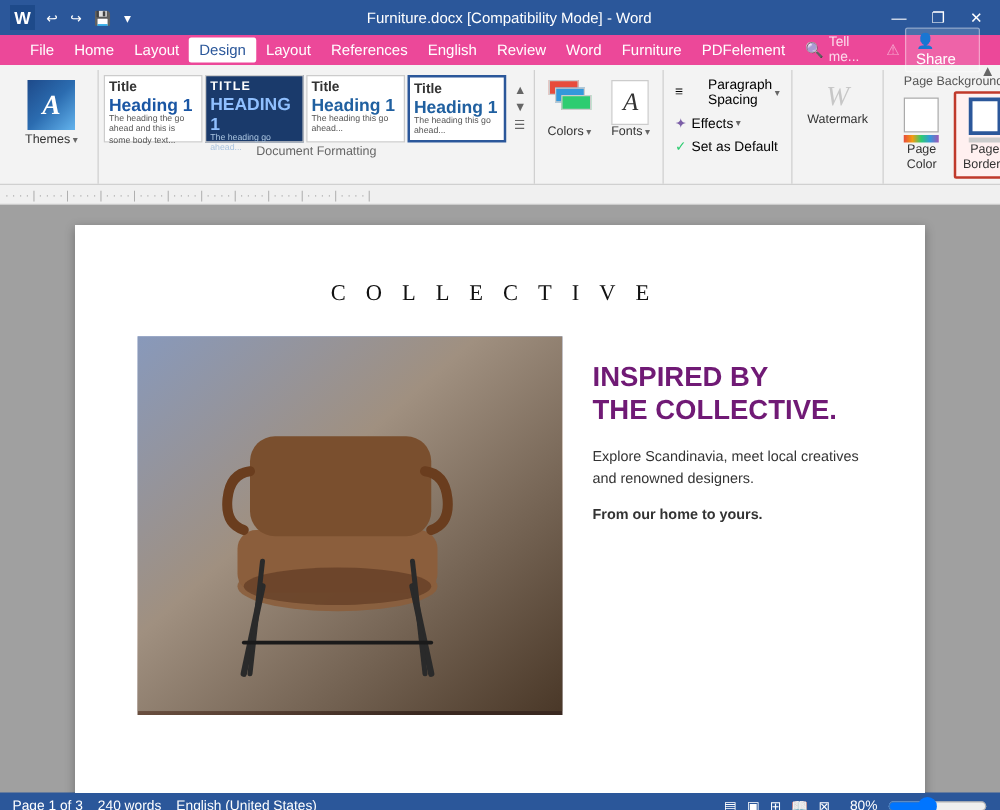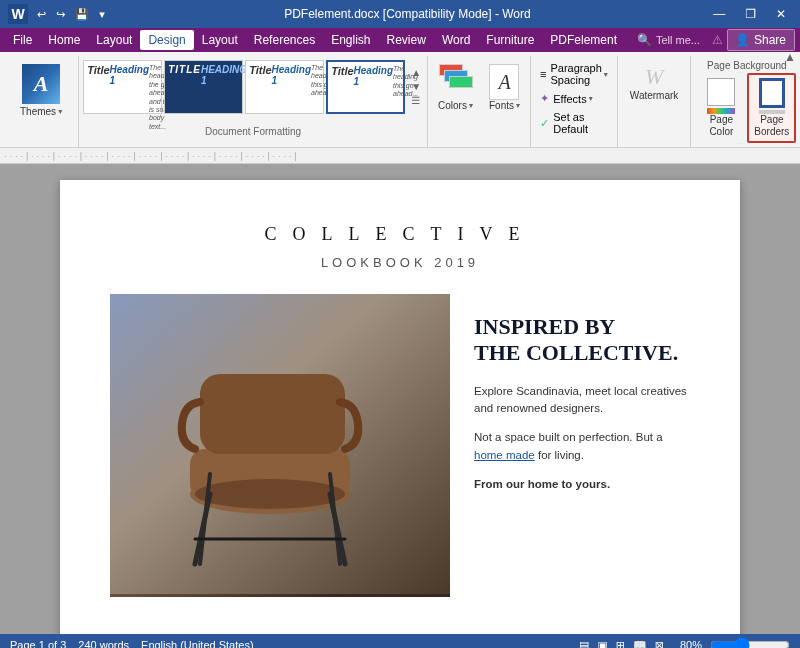--- a/index.html
+++ b/index.html
@@ -19,26 +19,26 @@
     .title-bar-left { display: flex; align-items: center; gap: 6px; }
     .title-bar-center { flex: 1; text-align: center; font-size: 12px; }
     .title-bar-right { display: flex; align-items: center; gap: 8px; }
     .title-bar-btn { color: white; font-size: 12px; cursor: pointer; padding: 2px 6px; }
     .word-icon { width: 20px; height: 20px; background: #1e4a8a; display: flex; align-items: center; justify-content: center; color: white; font-weight: bold; font-size: 14px; }
     .quick-access { display: flex; align-items: center; gap: 4px; }
     .qa-btn { color: white; font-size: 11px; cursor: pointer; padding: 2px 3px; }
 
     
     .menu-bar {
-      background: #701a75;
+      background: #ec4899;
       color: white;
       height: 24px;
       display: flex;
       align-items: center;
-      padding: 0 5px;
+      padding: 0 16px;
       font-size: 12px;
     }
     .menu-item {
       padding: 3px 8px;
       cursor: pointer;
       border-radius: 2px;
       color: white;
     }
     .menu-item.active { background: white; color: #2b579a; font-weight: 500; }
 
@@ -52,21 +52,21 @@
     }
     .ribbon-content {
       display: flex;
       align-items: stretch;
       padding: 4px 4px 0 4px;
       flex: 1;
     }
     .ribbon-group-label {
       font-size: 10px;
       color: #666;
-      margin-top: 12px;
+      margin-top: 2px;
     }
     .ribbon-btn {
       display: flex;
       flex-direction: column;
       align-items: center;
       justify-content: center;
       padding: 3px 5px;
       cursor: pointer;
       border-radius: 2px;
       min-width: 40px;
@@ -112,28 +112,27 @@
       display: flex;
       gap: 2px;
       align-items: center;
     }
     .style-thumb {
       width: 79px;
       height: 54px;
       background: white;
       border: 1px solid #ccc;
       display: flex;
-      flex-direction: row;
+      flex-direction: column;
       padding: 3px;
       cursor: pointer;
       font-size: 8px;
-      font-style: italic;
     }
     .style-thumb .t-title { font-size: 11px; font-weight: bold; color: #333; }
-    .style-thumb .t-h1 { font-size: 10px; color: #1a56a4; font-weight: bold; }
+    .style-thumb .t-h1 { font-size: 14px; color: #1a56a4; font-weight: bold; }
     .style-thumb .t-body { font-size: 7px; color: #555; line-height: 1.2; }
 
     .scroll-arrows {
       display: flex;
       flex-direction: column;
       justify-content: center;
       margin-left: 2px;
     }
     .scroll-arrow { font-size: 10px; cursor: pointer; color: #666; line-height: 1; padding: 2px; }
 
@@ -253,24 +252,24 @@
       overflow: hidden;
     }
 
     .doc-text {
       flex: 1;
       padding-top: 20px;
     }
     .doc-inspired {
       font-size: 22px;
       font-weight: 900;
-      color: #0f172a;
+      color: #701a75;
       line-height: 1.2;
       margin-bottom: 16px;
-      font-family: Liberation Serif, serif;
+      font-family: Liberation Sans, sans-serif;
     }
     .doc-para {
       font-size: 11.5px;
       color: #333;
       line-height: 1.5;
       margin-bottom: 12px;
       font-family: Arial, sans-serif;
     }
     .doc-link {
       color: #1a56a4;
@@ -323,21 +322,21 @@
       <span>W</span>
     </div>
     <div class="quick-access">
       <span class="qa-btn">↩</span>
       <span class="qa-btn">↪</span>
       <span class="qa-btn">💾</span>
       <span class="qa-btn">▾</span>
     </div>
   </div>
   <div class="title-bar-center">
-    <span>PDFelement.docx [Compatibility Mode] - Word</span>
+    <span>Furniture.docx [Compatibility Mode] - Word</span>
   </div>
   <div class="title-bar-right">
     <span class="title-bar-btn">—</span>
     <span class="title-bar-btn">❐</span>
     <span class="title-bar-btn">✕</span>
   </div>
 </div>
 
 <div class="menu-bar">
   <span class="menu-item">File</span>
@@ -432,21 +431,21 @@
             Fonts <span class="dropdown-arrow">▾</span>
           </div>
         </div>
       </div>
     </div>
 
     <div class="para-group">
       <div class="para-group-items">
         <div class="para-row">
           <span style="margin-right:4px;">≡</span>
-          <span style="font-size:11px;">Paragraph Spacing</span>
+          <span style="font-size:11px;margin-left:16px;">Paragraph Spacing</span>
           <span class="dropdown-arrow" style="margin-left:2px;">▾</span>
         </div>
         <div class="para-row">
           <span style="margin-right:4px;color:#7b5ea7;">✦</span>
           <span style="font-size:11px;">Effects</span>
           <span class="dropdown-arrow" style="margin-left:2px;">▾</span>
         </div>
         <div class="para-row">
           <span style="margin-right:4px;color:#2ecc71;">✓</span>
           <span style="font-size:11px;">Set as Default</span>
@@ -490,21 +489,20 @@
 
 <div class="ruler">
   <span style="font-size:9px;color:#aaa;">· · · · | · · · · | · · · · | · · · · | · · · · | · · · · | · · · · | · · · · | · · · · | · · · · | · · · · |</span>
 </div>
 
 <div class="doc-area">
   <div class="doc-page">
 
     <div class="doc-header">
       <div class="doc-title-sub">COLLECTIVE</div>
-      <div class="doc-lookbook">LOOKBOOK 2019</div>
     </div>
 
     <div class="doc-content">
 
       <div class="doc-image">
         
         <svg width="340" height="300" viewBox="0 0 340 300">
 
           <defs>
             <linearGradient id="bgGrad" x1="0%" y1="0%" x2="100%" y2="100%">
@@ -533,25 +531,20 @@
           <line x1="85" y1="245" x2="235" y2="245" stroke="#1a1a1a" stroke-width="3" stroke-linecap="round"></line>
 
           <path d="M85,155 Q70,150 72,130 Q74,110 90,108" stroke="#6a3d1e" stroke-width="8" fill="none" stroke-linecap="round"></path>
           <path d="M235,155 Q250,150 248,130 Q246,110 230,108" stroke="#6a3d1e" stroke-width="8" fill="none" stroke-linecap="round"></path>
         </svg>
       </div>
 
       <div class="doc-text">
         <div class="doc-inspired">INSPIRED BY<br>THE COLLECTIVE.</div>
         <p class="doc-para">Explore Scandinavia, meet local creatives and renowned designers.</p>
-        <p class="doc-para">
-          <span>Not a space built on perfection. But a</span>
-          <a class="doc-link" href="#">home made</a>
-          <span> for living.</span>
-        </p>
         <p class="doc-para doc-bold">From our home to yours.</p>
       </div>
 
     </div>
   </div>
 </div>
 
 <div class="status-bar">
   <div class="status-left">
     <span>Page 1 of 3</span>

